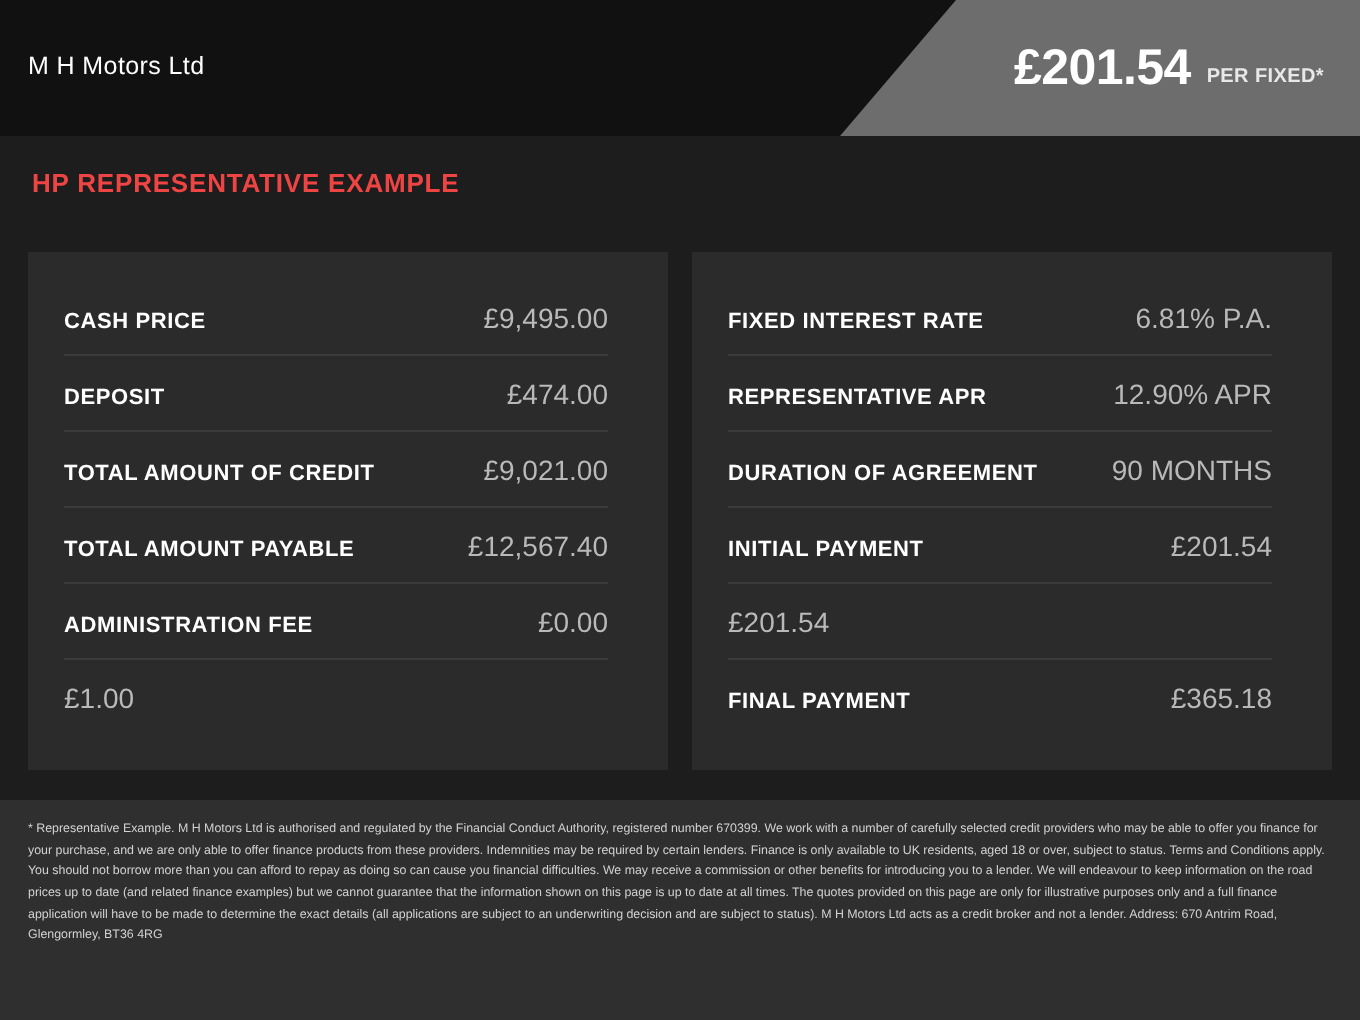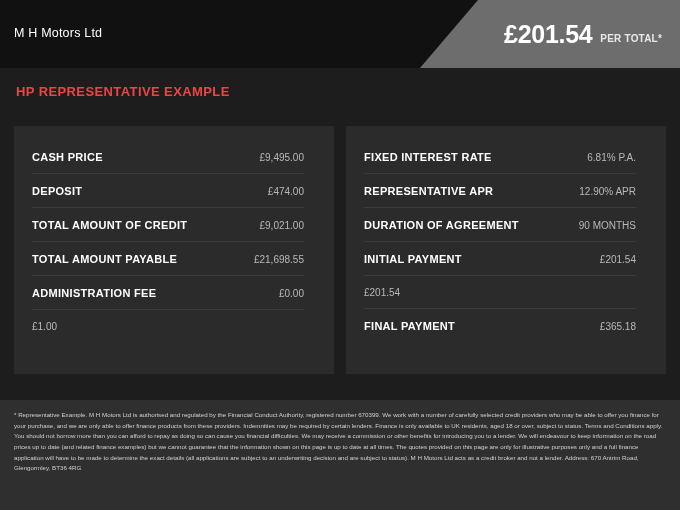--- a/index.html
+++ b/index.html
@@ -104,21 +104,21 @@
     border-bottom: none;
   }
   .row-label {
     font-size: 11px;
     font-weight: bold;
     letter-spacing: 0.3px;
     color: #ffffff;
     text-transform: uppercase;
   }
   .row-value {
-    font-size: 10px;
+    font-size: 14px;
     color: #b9b9b9;
     white-space: nowrap;
   }
 
   
   .footer {
     position: absolute;
     left: 0;
     right: 0;
     top: 400px;
@@ -137,21 +137,21 @@
 </style>
 </head>
 <body>
 
 <div class="page">
 
   <div class="header">
     <div class="brand">M H Motors Ltd</div>
     <div class="price-banner">
       <span class="price-amount">£201.54</span>
-      <span class="price-period">PER TOTAL*</span>
+      <span class="price-period">PER FIXED*</span>
     </div>
   </div>
 
   <div class="section-title">HP REPRESENTATIVE EXAMPLE</div>
 
   <div class="tables">
 
     <div class="table-card">
       <div class="row">
         <span class="row-label">CASH PRICE</span>
@@ -160,21 +160,21 @@
       <div class="row">
         <span class="row-label">DEPOSIT</span>
         <span class="row-value">£474.00</span>
       </div>
       <div class="row">
         <span class="row-label">TOTAL AMOUNT OF CREDIT</span>
         <span class="row-value">£9,021.00</span>
       </div>
       <div class="row">
         <span class="row-label">TOTAL AMOUNT PAYABLE</span>
-        <span class="row-value">£21,698.55</span>
+        <span class="row-value">£12,567.40</span>
       </div>
       <div class="row">
         <span class="row-label">ADMINISTRATION FEE</span>
         <span class="row-value">£0.00</span>
       </div>
       <div class="row">
         <span class="row-value">£1.00</span>
       </div>
     </div>
 

